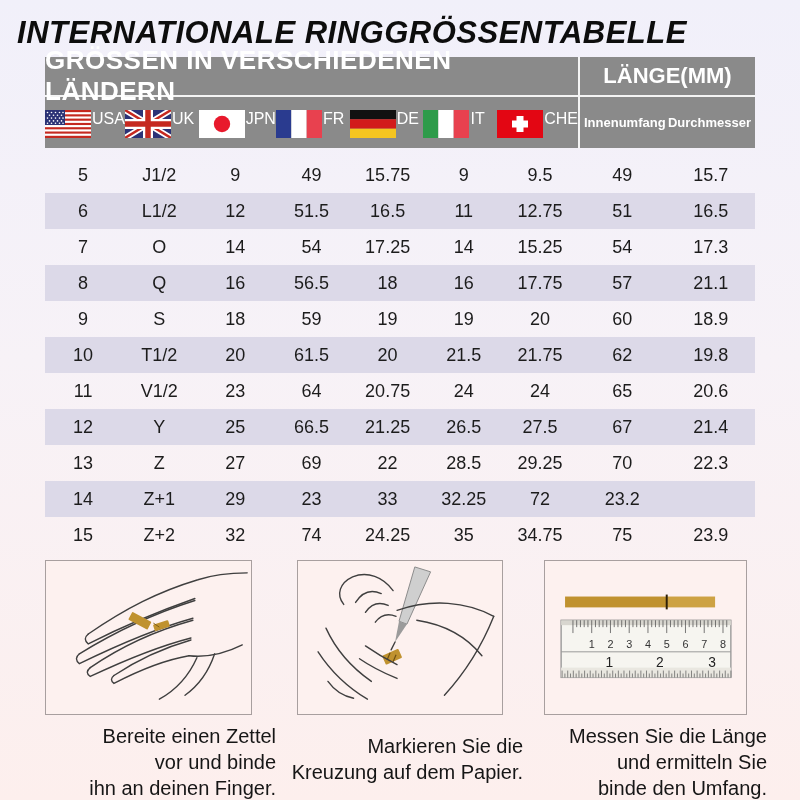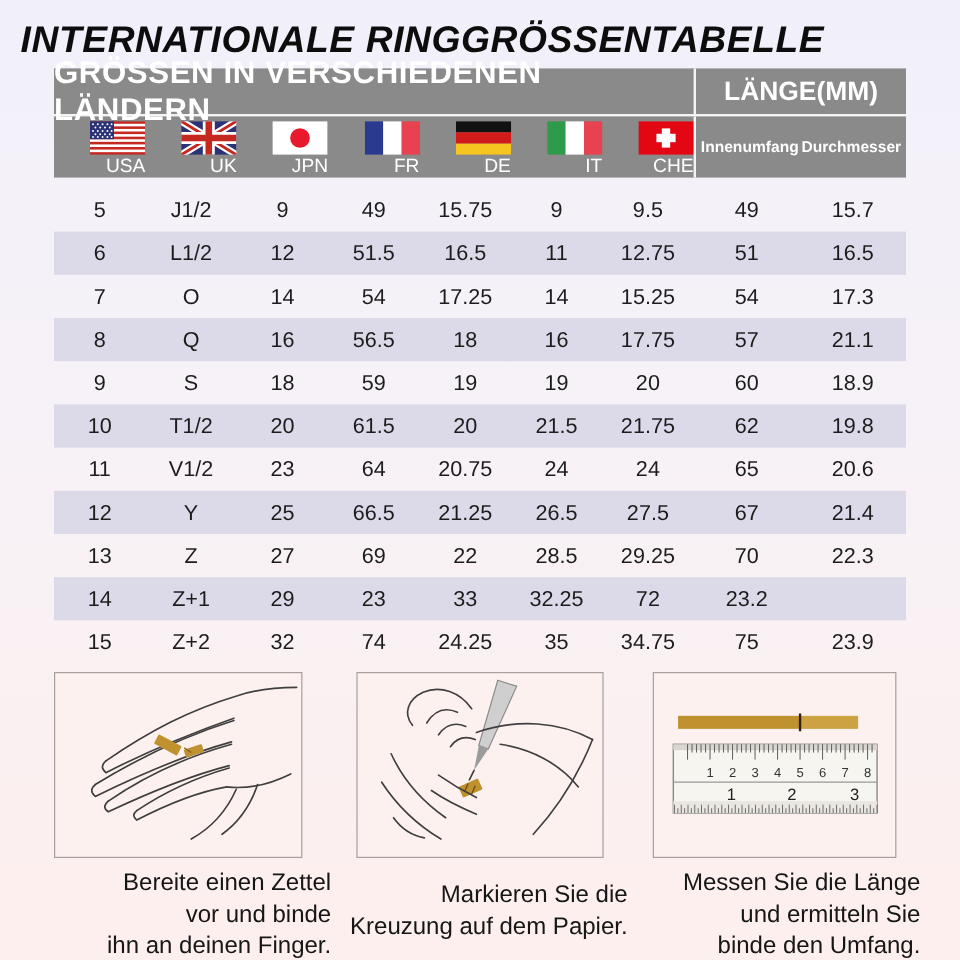--- a/index.html
+++ b/index.html
@@ -29,21 +29,21 @@
   }
   .head-right{
     flex:1;display:flex;align-items:center;justify-content:center;
     font-size:22px;font-weight:bold;
   }
   .flag-row{display:flex;height:51px;}
   .flags-cell{
     width:533px;border-right:2px solid #f4f4f4;
     display:grid;grid-template-columns:repeat(7,1fr);align-items:center;
   }
-  .country{display:flex;flex-direction:column;align-items:flex-end;gap:1px;padding-top:3px;}
+  .country{display:flex;flex-direction:row;align-items:flex-start;gap:1px;padding-top:3px;}
   .flag{width:46px;height:28px;display:block;}
   .country-label{font-size:16px;color:#fff;line-height:18px;}
   .len-cols{
     flex:1;display:flex;align-items:center;justify-content:space-between;
     font-size:13px;font-weight:bold;padding:0 4px;
   }
 
   
   .t-rows{position:absolute;left:45px;top:157px;width:710px;}
   .t-row{

